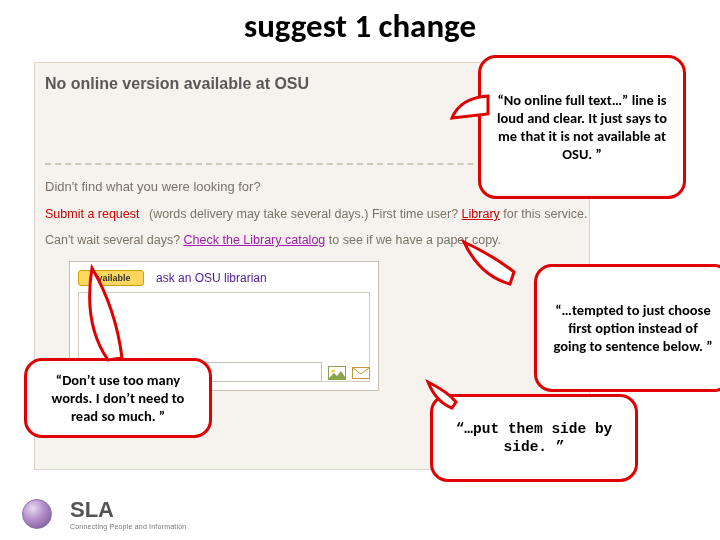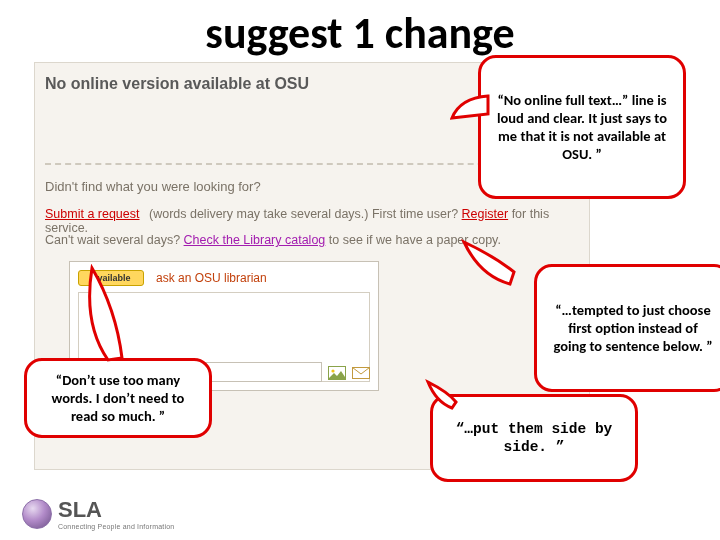--- a/index.html
+++ b/index.html
@@ -1,56 +1,56 @@
 <!DOCTYPE html>
 <html><head>
 <meta charset="utf-8">
 <style>
   * { box-sizing: border-box; margin: 0; padding: 0; }
   html, body { width: 720px; height: 540px; font-family: Calibri, Arial, sans-serif; background: #fff; overflow: hidden; }
   .slide { position: relative; width: 720px; height: 540px; }
-  .title { position: absolute; top: 6px; left: 0; right: 0; text-align: center; font-size: 44px; font-weight: 700; color: #000; }
+  .title { position: absolute; top: 6px; left: 0; right: 0; text-align: center; font-size: 33px; font-weight: 700; color: #000; }
   .screenshot {
     position: absolute; left: 34px; top: 62px; width: 556px; height: 408px;
     background: #f6f3ee; border: 1px solid #dcd7cd;
   }
   .ss-header {
     position: absolute; left: 10px; top: 12px;
     font: 700 16px Verdana, Arial, sans-serif; color: #595959;
   }
   .ss-divider {
     position: absolute; left: 10px; top: 100px; width: 640px; border-top: 2px dashed #cfc9bd;
   }
   .ss-prompt {
     position: absolute; left: 10px; top: 116px;
     font: 400 13px Verdana, Arial, sans-serif; color: #7a7266;
   }
   .ss-line1 {
     position: absolute; left: 10px; top: 144px;
     font: 400 12.5px Verdana, Arial, sans-serif; color: #7a7266;
   }
-  .ss-line1 .red { color: #c00; text-decoration: underline; margin-right: 6px; }
+  .ss-line1 .red { color: #c00; margin-right: 6px; }
   .ss-line1 .gray { color: #7a7266; }
   .ss-line1 .link2 { color: #c00; text-decoration: underline; }
   .ss-line2 {
     position: absolute; left: 10px; top: 170px;
     font: 400 12.5px Verdana, Arial, sans-serif; color: #7a7266;
   }
   .ss-line2 .link { color: #a21caf; text-decoration: underline; }
   .chatbox {
     position: absolute; left: 34px; top: 198px; width: 310px; height: 130px;
     background: #fff; border: 1px solid #c7c1b5;
   }
   .chat-pill {
     position: absolute; left: 8px; top: 8px; width: 66px; height: 16px;
     background: #ffd75e; border: 1px solid #c9a200; border-radius: 3px;
     font: 700 9px Arial; color: #333; display: flex; align-items: center; justify-content: center;
   }
   .chat-title {
-    position: absolute; left: 86px; top: 9px; font: 400 12px Arial; color: #c2410c;
+    position: absolute; left: 86px; top: 9px; font: 400 12px Arial; color: #4c1d95;
   }
   .chat-inner {
     position: absolute; left: 8px; top: 30px; right: 8px; bottom: 8px;
     border: 1px solid #d4cec1; background: #fff;
   }
   .chat-row {
     position: absolute; left: 8px; bottom: 8px; right: 8px; display: flex; align-items: center; gap: 6px;
   }
   .chat-input {
     flex: 1; height: 20px; border: 1px solid #c7c1b5; background: #fff;
@@ -64,21 +64,21 @@
   
   .callout { position: absolute; background: #fff; border: 3px solid #e00000; border-radius: 18px; padding: 10px 14px; font: 700 14.5px Calibri, Arial; color: #000; text-align: center; line-height: 1.25; }
   .co1 { left: 478px; top: 55px; width: 208px; height: 144px; display:flex; align-items:center; justify-content:center; }
   .co2 { left: 24px; top: 358px; width: 188px; height: 80px; display:flex; align-items:center; justify-content:center; }
   .co3 { left: 498px; top: 264px; width: 198px; height: 128px; display:flex; align-items:center; justify-content:flex-start;margin-left:36px; }
   .co4 { left: 430px; top: 394px; width: 208px; height: 88px; display:flex; align-items:center; justify-content:center;font-family:Liberation Mono, monospace; }
   .tail { position: absolute; }
   .tail svg { display: block; }
 
   .logo {
-    position: absolute; left: 22px; bottom: 10px; display: flex; align-items: center; gap: 6px;
+    position: absolute; left: 22px; bottom: 10px; display: flex; align-items: center; gap: 18px;
   }
   .logo-ball {
     width: 30px; height: 30px; border-radius: 50%;
     background: radial-gradient(circle at 35% 30%, #e7d9f0 0%, #b28bc9 45%, #6b4f86 100%);
     border: 1px solid #8c6fa8;
   }
   .logo-text { display:flex; flex-direction:column; line-height:1; }
   .logo-sla { font: 700 22px Arial; color: #555; }
   .logo-sub { font: 400 7px Arial; color: #777; letter-spacing: 0.2px; }
 </style>
@@ -92,21 +92,21 @@
   <div class="screenshot">
     <div class="ss-header">No online version available at OSU</div>
 
     <div class="ss-divider"></div>
     <div class="ss-prompt">Didn't find what you were looking for?</div>
 
     <div class="ss-line1">
       <span class="red">Submit a request</span>
       <span class="gray">(words delivery may take several days.)   First time user?</span>
       <span> </span>
-      <span class="link2">Register</span>
+      <span class="link2">Library</span>
       <span> </span>
       <span class="gray">for this service.</span>
     </div>
 
     <div class="ss-line2">
       <span>Can't wait several days?  </span>
       <span class="link">Check the Library catalog</span>
       <span> to see if we have a paper copy.</span>
     </div>
 

